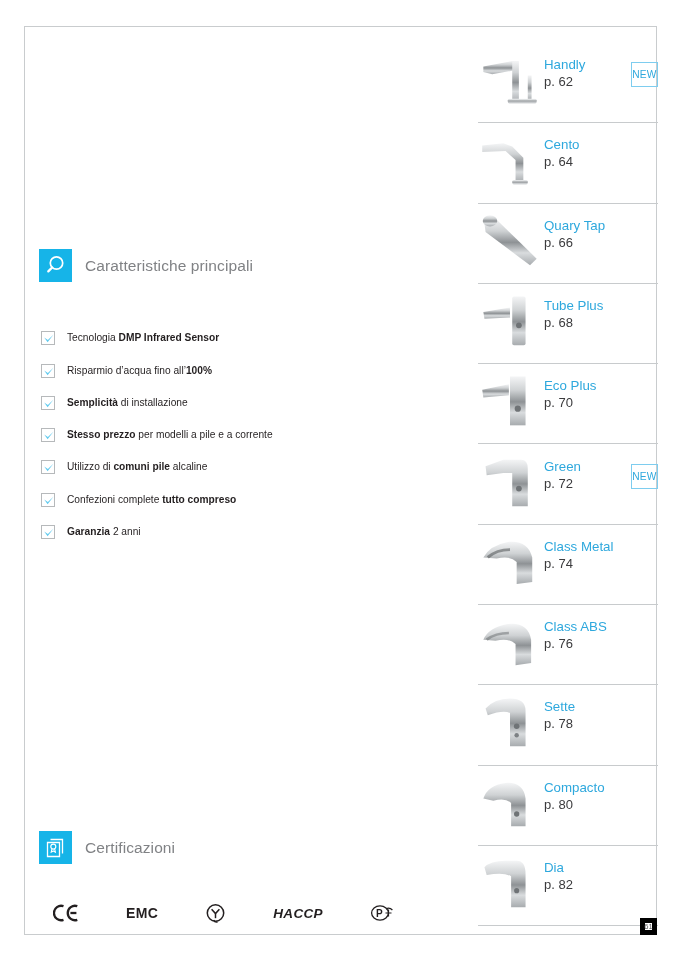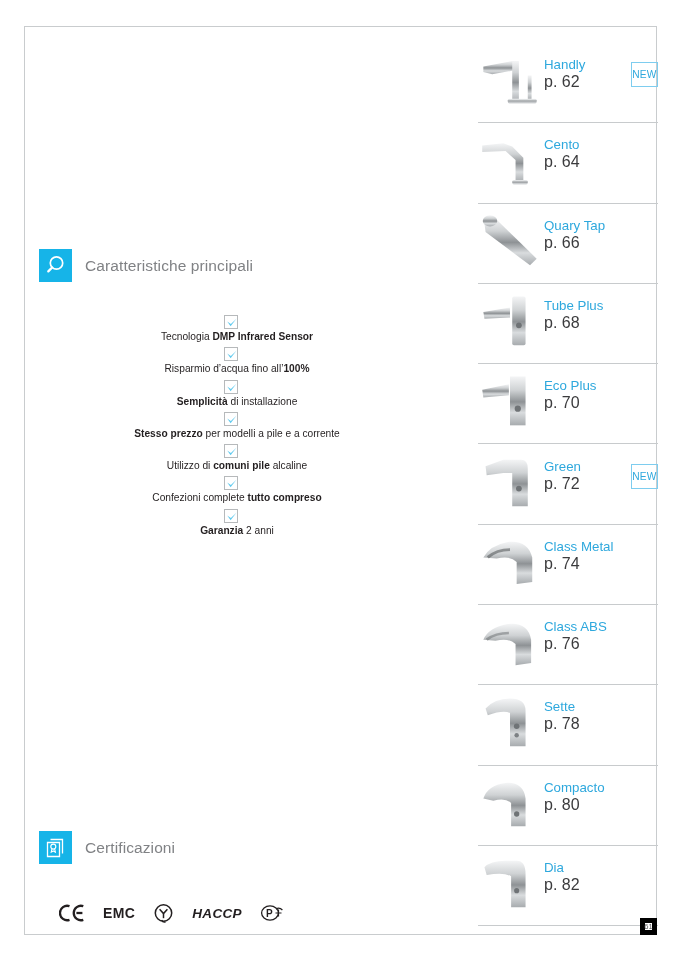--- a/index.html
+++ b/index.html
@@ -49,23 +49,22 @@
   #certs-head    { left: 14px; top: 804px; }
 
   
   #feature-list {
     position: absolute;
     left: 16px; top: 286px;
     width: 380px;
   }
   .feature-row {
     display: flex;
-    align-items: center;
+    align-items: flex-end;
     height: 32.3px;
-    flex-direction: column;
   }
   .chk {
     width: 14px; height: 14px;
     border: 1px solid #b6b9bb;
     background: #fff;
     flex: 0 0 auto;
     margin-top: 2px;
     position: relative;
   }
   .chk svg { position: absolute; left: 0; top: 0; }
@@ -74,24 +73,25 @@
     font-size: 10.2px;
     color: #231f20;
     line-height: 15px;
     white-space: nowrap;
   }
   .feature-text b { font-weight: bold; }
 
   
   #cert-marks {
     position: absolute;
-    left: 34px; top: 872px;
+    left: 28px; top: 872px;
     display: flex;
     align-items: center;
     height: 28px;
+    gap: 29px;
   }
   .cert-mark {
     margin-right: 18px;
     display: flex;
     align-items: center;
     color: #231f20;
   }
   .cert-ce   { font-size: 19px; letter-spacing: 1px; font-family: "Liberation Serif", serif; }
   .cert-emc  { font-size: 14px; font-weight: bold; letter-spacing: 0.4px; }
   .cert-haccp{ font-size: 13.5px; font-weight: bold; font-style: italic; letter-spacing: 0.3px; }
@@ -126,21 +126,21 @@
     position: absolute;
     left: 90px; top: 14px;
   }
   .prod-name {
     font-size: 13.3px;
     color: #2ea8dd;
     line-height: 16px;
     white-space: nowrap;
   }
   .prod-page {
-    font-size: 16px;
+    font-size: 13px;
     color: #3b3b3d;
     line-height: 16px;
     margin-top: 1px;
   }
   .badge-new {
     position: absolute;
     right: 0px; top: 19px;
     width: 27px; height: 25px;
     border: 1px solid #7ecdef;
     display: flex;

